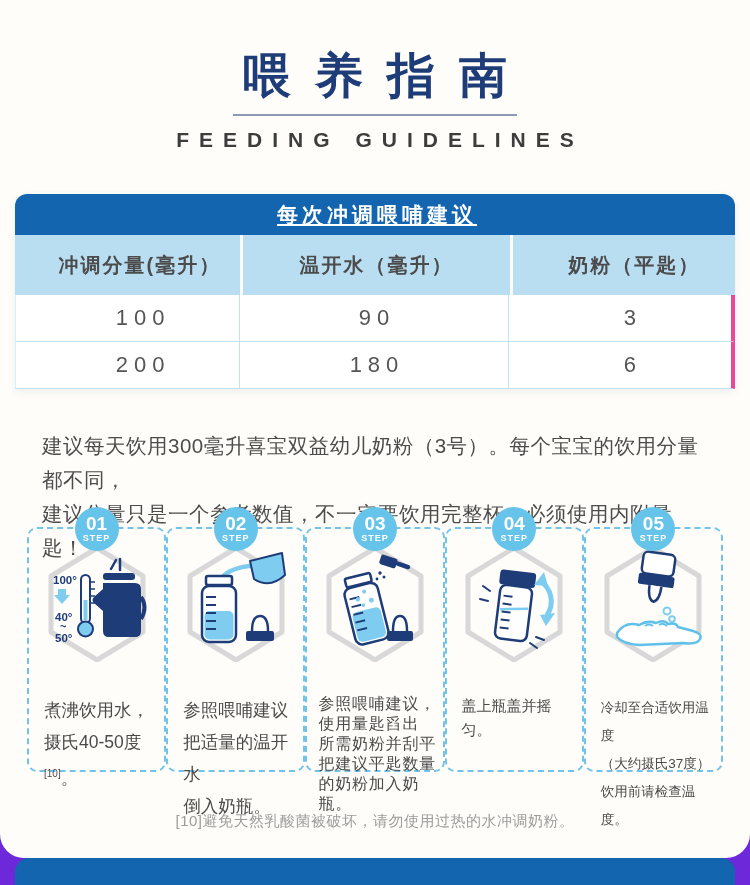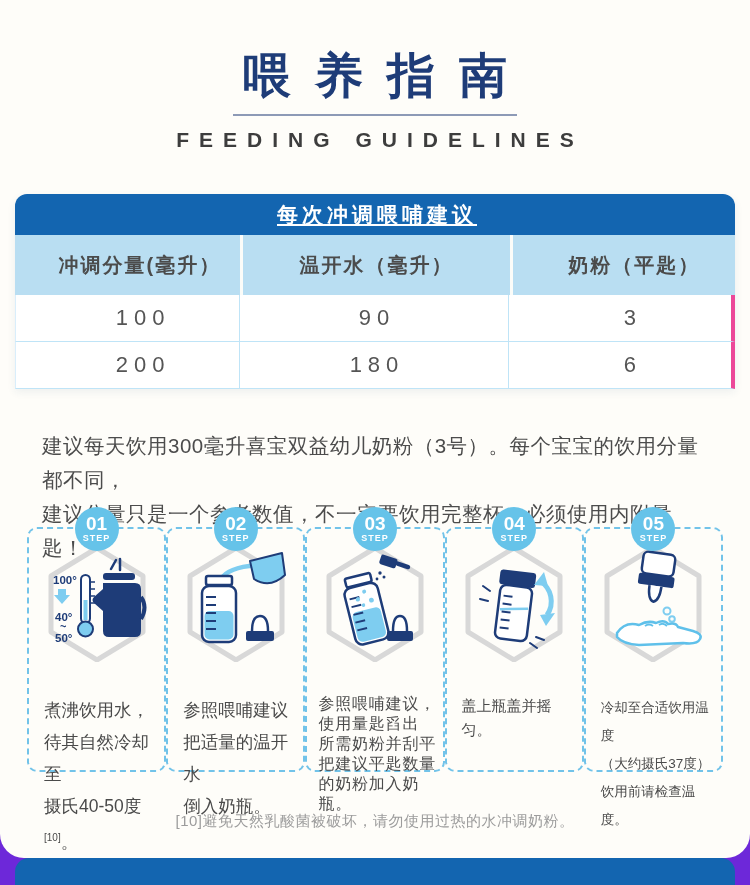--- a/index.html
+++ b/index.html
@@ -109,21 +109,20 @@
             <circle cx="40.5" cy="84" r="7.5" fill="#7ecdf0" stroke="#1e3c78" stroke-width="2"></circle>
             <path d="M45 37h5 M45 44h5 M45 51h5 M45 58h5" stroke="#1e3c78" stroke-width="1.5"></path>
             <path d="M66 24 l5 -9 M75 25 l0 -11" stroke="#1e3c78" stroke-width="2.5" stroke-linecap="round"></path>
             <rect x="58" y="28" width="32" height="7" rx="3" fill="#1e3c78"></rect>
             <path d="M58 38 L90 38 Q96 38 96 44 L96 86 Q96 92 90 92 L64 92 Q58 92 58 86 L58 66 L49 58 Q46 55 49 52 L58 44 Z" fill="#1e3c78"></path>
             <path d="M96 52 q7 10 0 22" stroke="#1e3c78" stroke-width="4" fill="none"></path>
           </svg>
         </div>
         <div class="step-txt t1">
           <div class="line">煮沸饮用水，</div>
-          <div class="line">待其自然冷却至</div>
           <div class="line"><span>摄氏40-50度</span><sup>[10]</sup><span>。</span></div>
         </div>
       </div>
 
       <div class="step-card">
         <div class="badge">
           <span class="num">02</span>
           <span class="lbl">STEP</span>
         </div>
         <div class="hexwrap">

